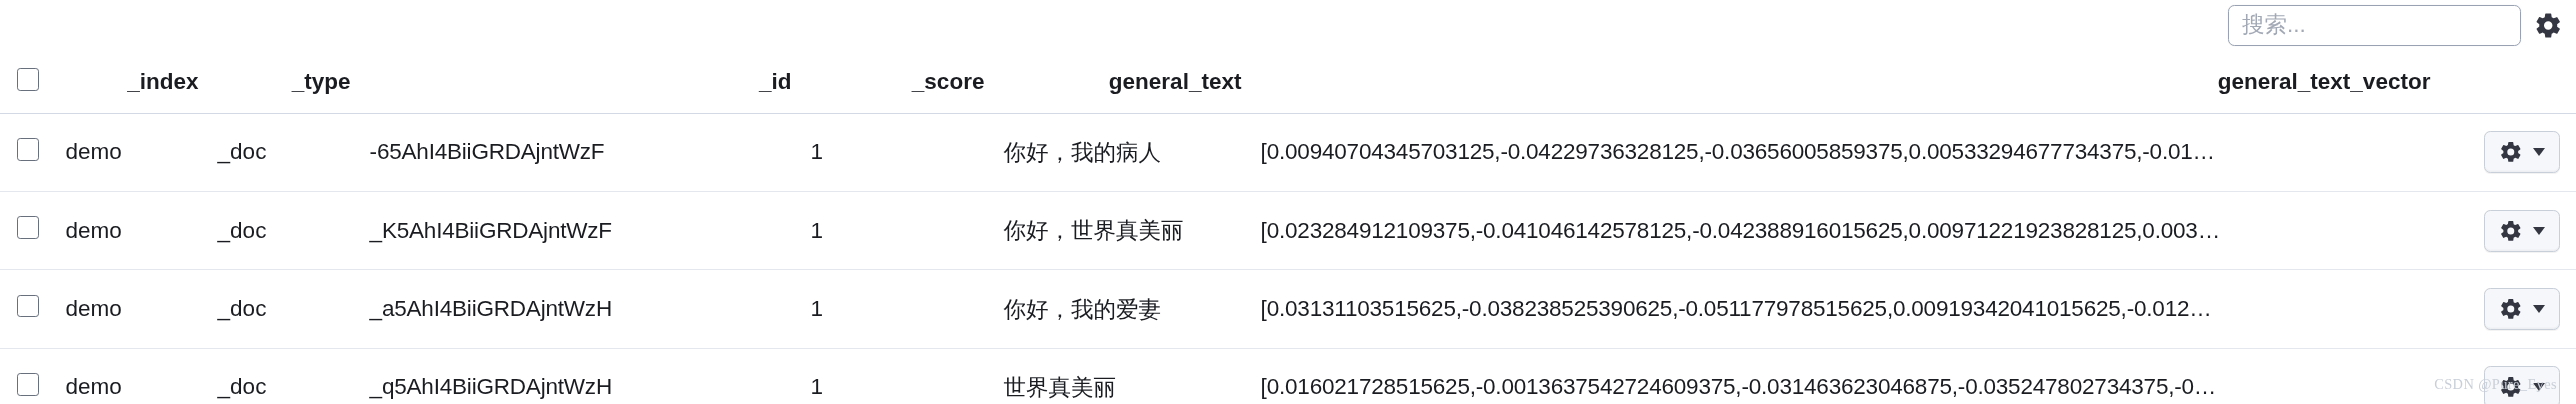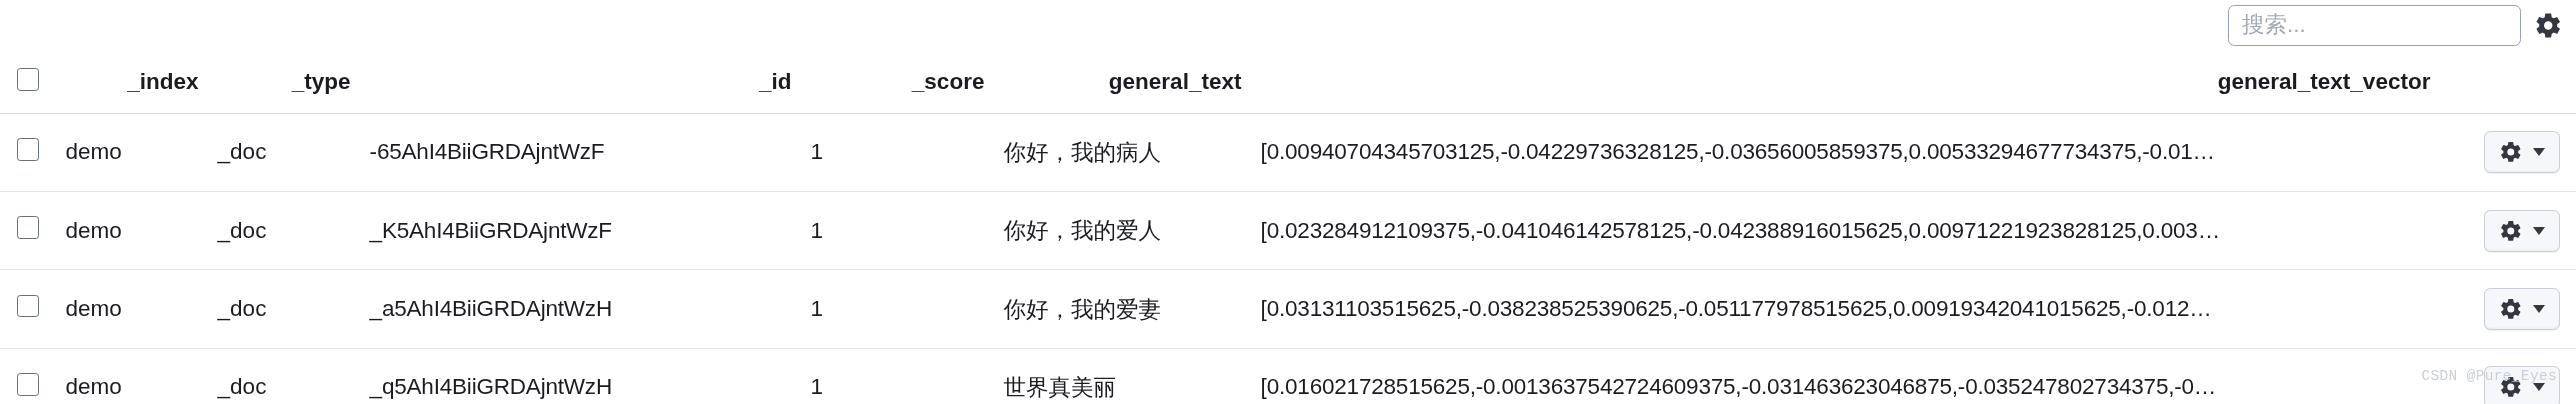--- a/index.html
+++ b/index.html
@@ -86,24 +86,24 @@
     padding: 8px 14.4px;
     cursor: pointer;
     box-shadow: 0 0.8px 0.8px rgba(0,0,0,0.05), inset 0 -1.6px 0 rgba(0,0,0,0.03);
   }
   .gear-svg { width: 24px; height: 24px; fill: #343741; }
   .caret { width: 0; height: 0; border-left: 6.4px solid transparent; border-right: 6.4px solid transparent; border-top: 8px solid #343741; }
 
   .watermark {
     position: fixed;
     right: 19px;
-    bottom: 20px;
+    bottom: 11px;
     font-size: 14.4px;
     color: #c9cfd8;
-    font-family: Liberation Mono, monospace;
+    font-family: Liberation Serif, serif;
     letter-spacing: 0.4px;
     margin-left: 13px;
   }
 </style>
 </head>
 <body>
 
 <div class="topbar">
   <div class="search-box">
     <input type="text" placeholder="搜索..." style="">
@@ -155,21 +155,21 @@
             </svg>
             <span class="caret"></span>
           </button></td>
       </tr>
       <tr>
         <td class="col-check"><input type="checkbox" style=""></td>
         <td>demo</td>
         <td>_doc</td>
         <td class="mono">_K5AhI4BiiGRDAjntWzF</td>
         <td>1</td>
-        <td>你好，我的爱人</td>
+        <td>你好，世界真美丽</td>
         <td class="mono">[0.023284912109375,-0.041046142578125,-0.042388916015625,0.00971221923828125,0.003…</td>
         <td class="col-act"><button class="action-btn">
             <svg class="gear-svg" viewBox="0 0 24 24">
               <path d="M19.14,12.94a7.14,7.14,0,0,0,.05-.94,7.14,7.14,0,0,0-.05-.94l2.11-1.65a.5.5,0,0,0,.12-.64l-2-3.46a.5.5,0,0,0-.61-.22l-2.49,1a7,7,0,0,0-1.62-.94l-.38-2.65A.5.5,0,0,0,13.77,2H9.77a.5.5,0,0,0-.49.42L8.9,5.07a7,7,0,0,0-1.62.94l-2.49-1a.5.5,0,0,0-.61.22l-2,3.46a.5.5,0,0,0,.12.64L4.41,11a7.14,7.14,0,0,0-.05.94,7.14,7.14,0,0,0,.05.94L2.3,14.53a.5.5,0,0,0-.12.64l2,3.46a.5.5,0,0,0,.61.22l2.49-1a7,7,0,0,0,1.62.94l.38,2.65a.5.5,0,0,0,.49.42h4a.5.5,0,0,0,.49-.42l.38-2.65a7,7,0,0,0,1.62-.94l2.49,1a.5.5,0,0,0,.61-.22l2-3.46a.5.5,0,0,0-.12-.64ZM11.77,15.5A3.5,3.5,0,1,1,15.27,12,3.5,3.5,0,0,1,11.77,15.5Z"></path>
             </svg>
             <span class="caret"></span>
           </button></td>
       </tr>
       <tr>
         <td class="col-check"><input type="checkbox" style=""></td>

